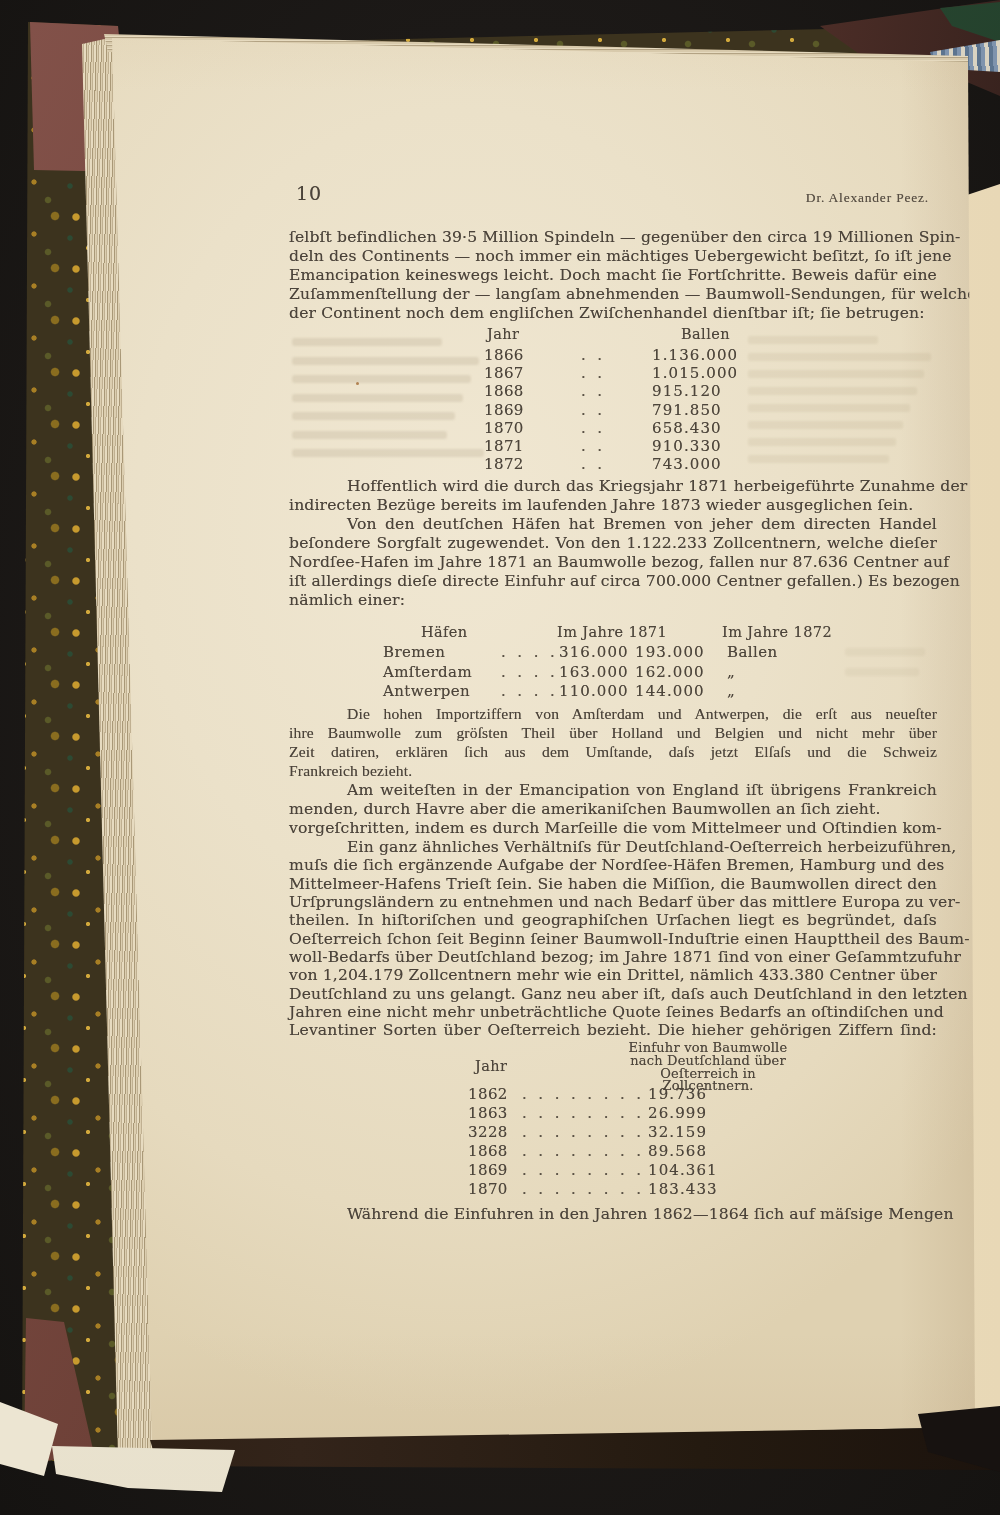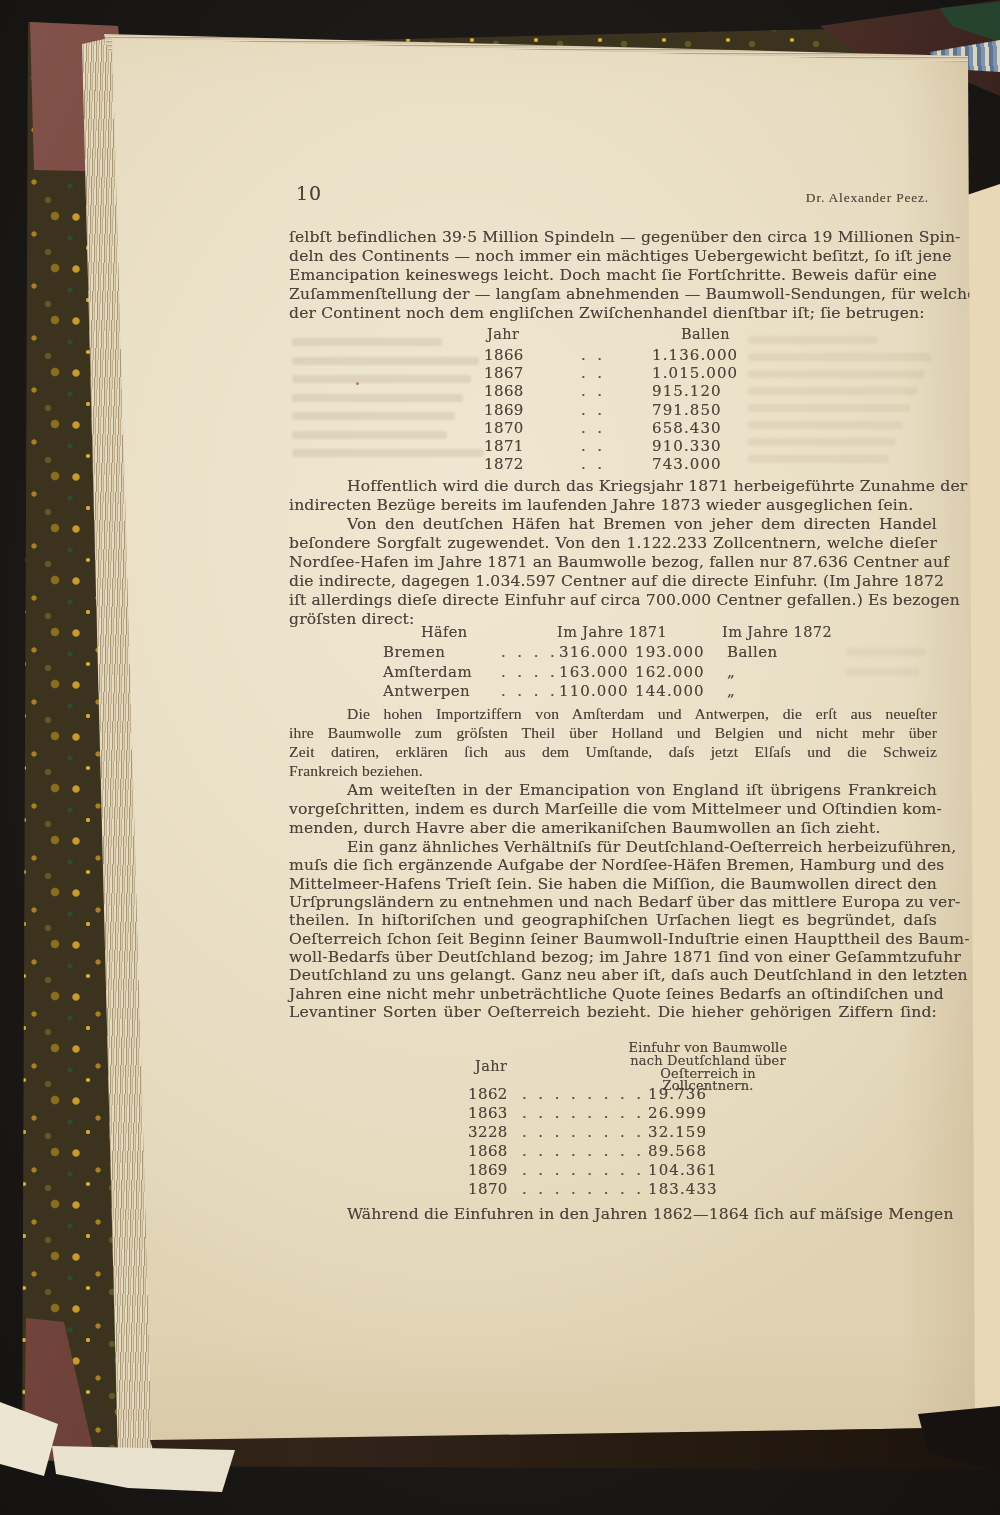--- a/index.html
+++ b/index.html
@@ -183,23 +183,22 @@
 
     <div class="para" style="top:477px;">
       <div class="ln first">Hoffentlich wird die durch das Kriegsjahr 1871 herbeigeführte Zunahme der</div>
       <div class="ln short">indirecten Bezüge bereits im laufenden Jahre 1873 wieder ausgeglichen ſein.</div>
     </div>
 
     <div class="para" style="top:515px;">
       <div class="ln first short" style="text-align-last:justify;">Von den deutſchen Häfen hat Bremen von jeher dem directen Handel</div>
       <div class="ln">beſondere Sorgfalt zugewendet.  Von den 1.122.233 Zollcentnern, welche dieſer</div>
       <div class="ln">Nordſee-Hafen im Jahre 1871 an Baumwolle bezog, fallen nur 87.636 Centner auf</div>
-      <div class="ln">die indirecte, dagegen 1.034.597 Centner auf die directe Einfuhr.  (Im Jahre 1872</div>
       <div class="ln">iſt allerdings dieſe directe Einfuhr auf circa 700.000 Centner gefallen.)  Es bezogen</div>
-      <div class="ln short">gröſsten direct:</div>
+      <div class="ln short">nämlich einer:</div>
     </div>
 
     <div class="tbl t2">
       <span class="h1">Häfen</span>
       <span class="h2">Im Jahre 1871</span>
       <span class="h3">Im Jahre 1872</span>
       <div class="rows">
         <div class="trow">
             <span style="position:relative">Bremen</span>
             <span class="dots" style="position:relative">. . . . . . .</span>
@@ -224,37 +223,38 @@
             <span class="num" style="position:relative">144.000</span>
             <span class="unit" style="position:relative">„</span>
           </div>
       </div>
     </div>
 
     <div class="para" style="top:705px;font-family:Liberation Serif, serif;">
       <div class="ln first">Die hohen Importziffern von Amſterdam und Antwerpen, die erſt aus neueſter</div>
       <div class="ln">ihre Baumwolle zum gröſsten Theil über Holland und Belgien und nicht mehr über</div>
       <div class="ln">Zeit datiren, erklären ſich aus dem Umſtande, daſs jetzt Elſaſs und die Schweiz</div>
-      <div class="ln short">Frankreich beziehen.</div>
+      <div class="ln short">Frankreich bezieht.</div>
     </div>
 
     <div class="para" style="top:781px;">
       <div class="ln first">Am weiteſten in der Emancipation von England iſt übrigens Frankreich</div>
+      <div class="ln short">menden, durch Havre aber die amerikaniſchen Baumwollen an ſich zieht.</div>
       <div class="ln">vorgeſchritten, indem es durch Marſeille die vom Mittelmeer und Oſtindien kom-</div>
-      <div class="ln short">menden, durch Havre aber die amerikaniſchen Baumwollen an ſich zieht.</div>
     </div>
 
     <div class="para p6" style="top:838px;">
       <div class="ln first">Ein ganz ähnliches Verhältniſs für Deutſchland-Oeſterreich herbeizuführen,</div>
       <div class="ln">muſs die ſich ergänzende Aufgabe der Nordſee-Häfen Bremen, Hamburg und des</div>
       <div class="ln">Mittelmeer-Hafens Trieſt ſein.  Sie haben die Miſſion, die Baumwollen direct den</div>
       <div class="ln">Urſprungsländern zu entnehmen und nach Bedarf über das mittlere Europa zu ver-</div>
       <div class="ln">theilen.  In hiſtoriſchen und geographiſchen Urſachen liegt es begründet, daſs</div>
       <div class="ln">Oeſterreich ſchon ſeit Beginn ſeiner Baumwoll-Induſtrie einen Haupttheil des Baum-</div>
       <div class="ln">woll-Bedarfs über Deutſchland bezog; im Jahre 1871 ſind von einer Geſammtzufuhr</div>
+      <div class="ln">von 1,204.179 Zollcentnern mehr wie ein Drittel, nämlich 433.380 Centner über</div>
       <div class="ln">Deutſchland zu uns gelangt.  Ganz neu aber iſt, daſs auch Deutſchland in den letzten</div>
       <div class="ln">Jahren eine nicht mehr unbeträchtliche Quote ſeines Bedarfs an oſtindiſchen und</div>
       <div class="ln">Levantiner Sorten über Oeſterreich bezieht.  Die hieher gehörigen Ziffern ſind:</div>
     </div>
 
     <div class="tbl t3">
       <span class="hjahr">Jahr</span>
       <div class="hblock">
         <div>Einfuhr von Baumwolle</div>
         <div>nach Deutſchland über</div>

